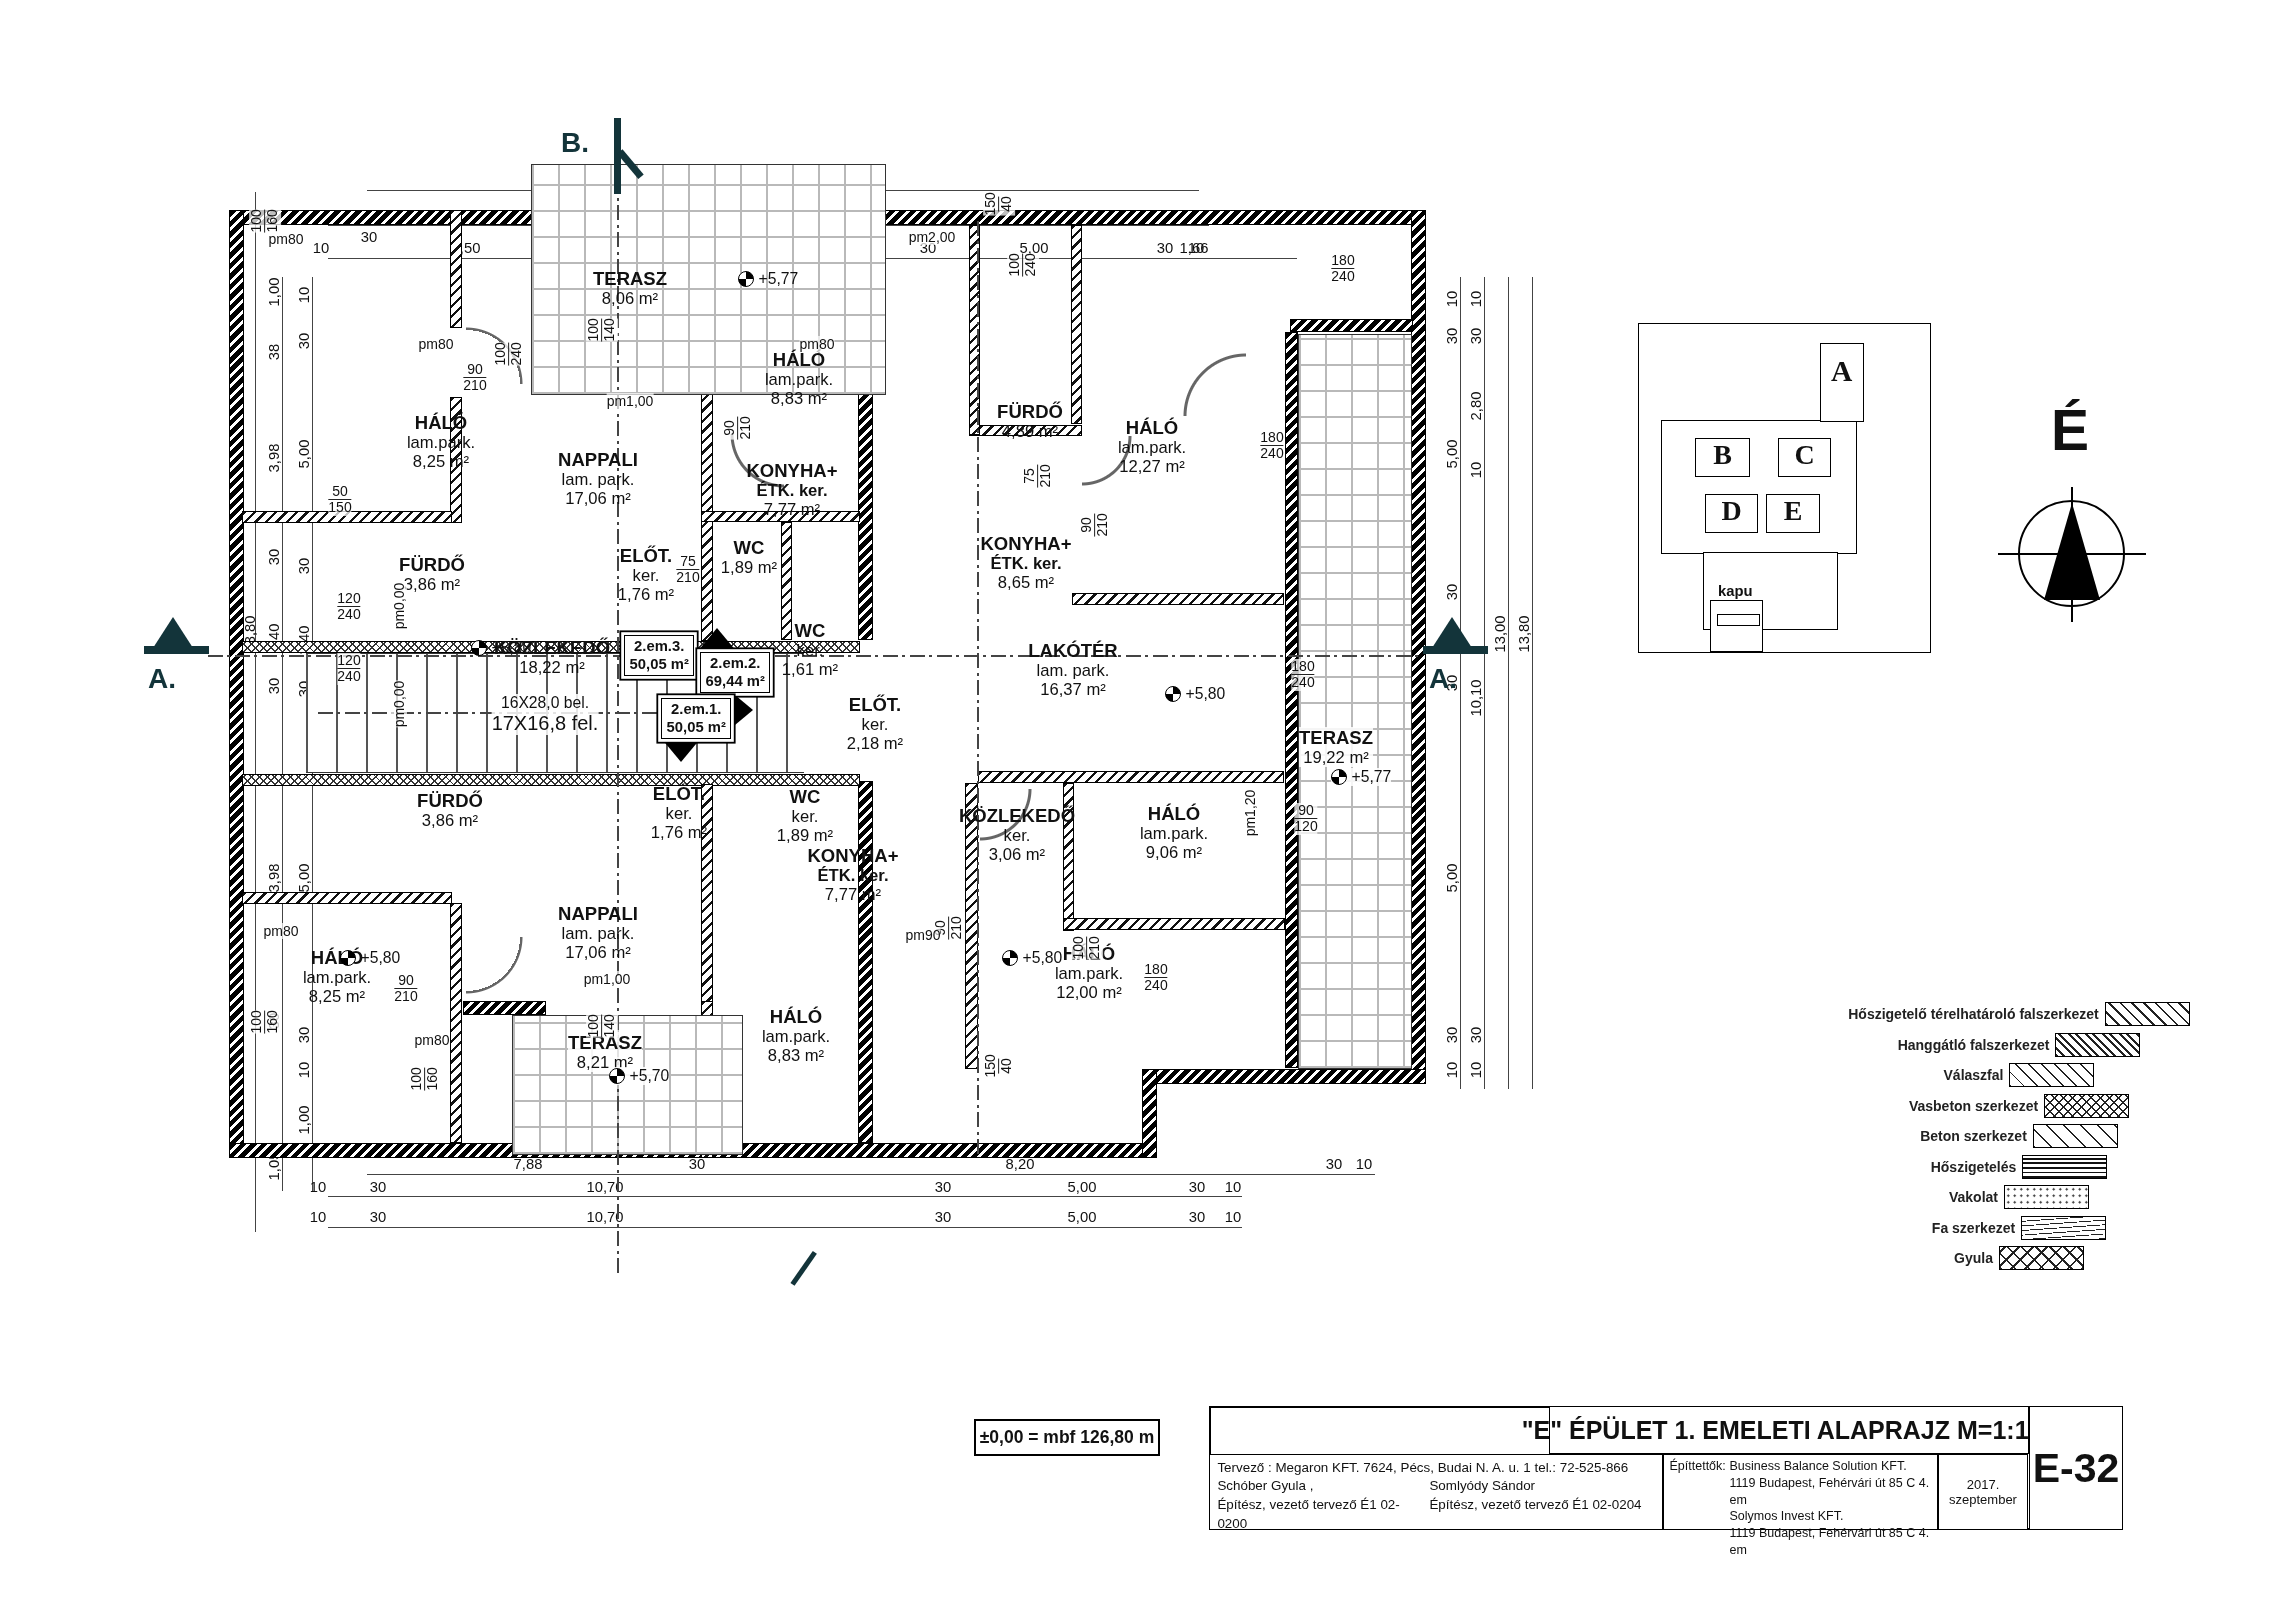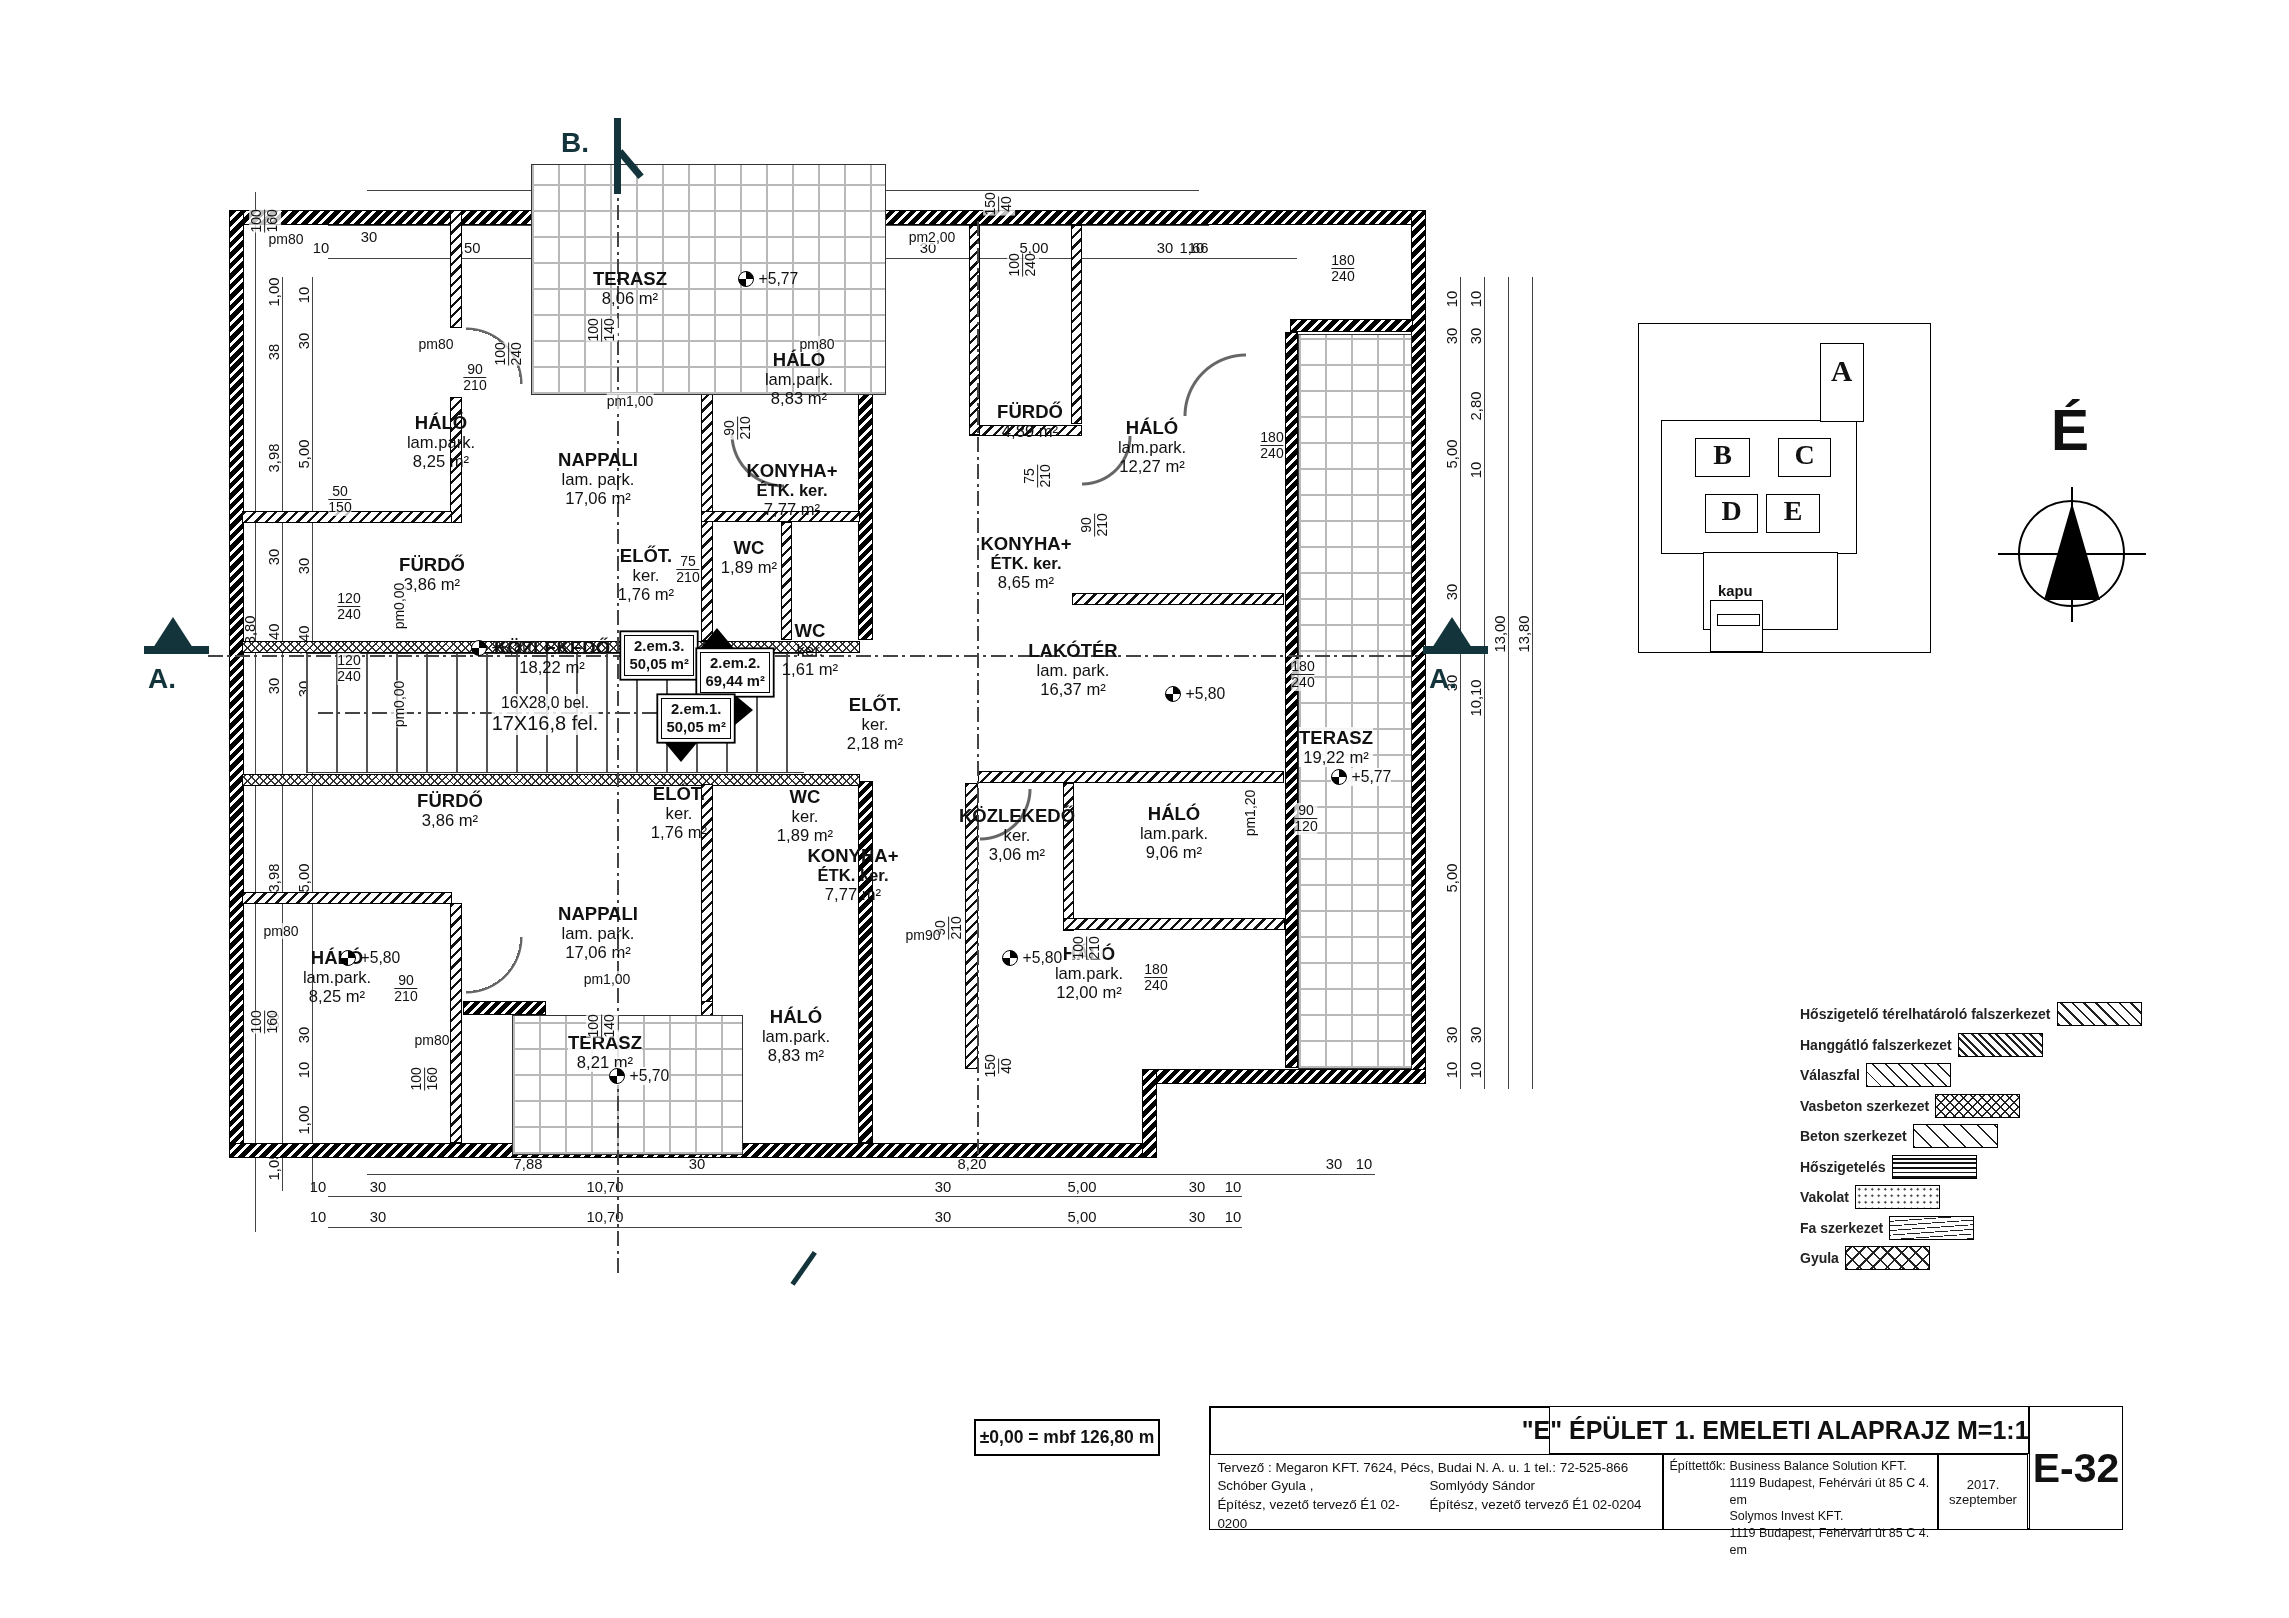--- a/index.html
+++ b/index.html
@@ -24,21 +24,21 @@
   .lvl{position:absolute;display:inline-flex;align-items:center;gap:4.6px;font-size:15.7px;white-space:nowrap;}
   .bm{width:14px;height:14px;border-radius:50%;border:0.9px solid #000;background:conic-gradient(#000 0 25%,#fff 25% 50%,#000 50% 75%,#fff 75%);display:inline-block;}
   .op{position:absolute;display:flex;flex-direction:column;align-items:center;font-size:14px;line-height:1.1;transform:translateX(-50%);background:rgba(255,255,255,.75);}
   .op .b{border-top:0.9px solid #222;}
   .opv{transform:translateX(-50%) rotate(-90deg);}
   .pm{position:absolute;font-size:14px;transform:translateX(-50%);white-space:nowrap;background:rgba(255,255,255,.7);}
   .pmv{transform:translateX(-50%) rotate(-90deg);}
   .tri{position:absolute;width:0;height:0;}
   .smark{position:absolute;font-weight:bold;font-size:28px;color:#13343a;}
   .arc{position:absolute;}
-  .lgrow{display:flex;align-items:center;justify-content:flex-start;gap:6px;height:24px;margin-bottom:6.5px;}
+  .lgrow{display:flex;align-items:center;justify-content:center;gap:6px;height:24px;margin-bottom:6.5px;}
   .lgl{font-size:14px;font-weight:bold;color:#222;white-space:nowrap;}
   .lgs{width:85px;height:24px;border:1.8px solid #000;box-sizing:border-box;flex:none;}
   .pat0{background:repeating-linear-gradient(45deg,#222 0 1.8px,#fff 1.8px 8.3px);}
   .pat1{background:repeating-linear-gradient(45deg,#222 0 1.8px,#fff 1.8px 4.6px,#222 4.6px 6.5px,#fff 6.5px 12px);}
   .pat2{background:repeating-linear-gradient(45deg,#222 0 1.4px,#fff 1.4px 9.2px);}
   .pat3{background:repeating-linear-gradient(45deg,#222 0 1.4px,transparent 1.4px 6.5px),repeating-linear-gradient(-45deg,#222 0 1.4px,#fff 1.4px 6.5px);}
   .pat4{background:repeating-linear-gradient(45deg,#222 0 0.9px,#fff 0.9px 12px);}
   .pat5{background:repeating-linear-gradient(0deg,#111 0 1.8px,#fff 1.8px 4.6px),repeating-linear-gradient(90deg,#111 0 1.8px,#fff 1.8px 4.6px);}
   .pat6{background-image:radial-gradient(#333 0.9px,transparent 1.3px);background-size:6.5px 6.5px;background-color:#fff;}
   .pat7{background:repeating-linear-gradient(-4deg,#222 0 0.9px,#fff 0.9px 4.6px);}
@@ -83,21 +83,21 @@
   <span class="d" style="left:583px;top:240px">10</span>
   <span class="d" style="left:852px;top:240px">8,10</span>
   <span class="d" style="left:928px;top:240px">30</span>
   <span class="d" style="left:1034px;top:240px">5,00</span>
   <span class="d" style="left:1165px;top:240px">30</span>
   <span class="d" style="left:1196px;top:240px">10</span>
   <span class="d" style="left:1194px;top:240px">1,66</span>
 
   <span class="d" style="left:528px;top:1156px">7,88</span>
   <span class="d" style="left:697px;top:1156px">30</span>
-  <span class="d" style="left:972px;top:1156px">8,20</span>
+  <span class="d" style="left:1020px;top:1156px">8,20</span>
   <span class="d" style="left:1334px;top:1156px">30</span>
   <span class="d" style="left:1364px;top:1156px">10</span>
   <span class="d" style="left:318px;top:1179px">10</span>
   <span class="d" style="left:378px;top:1179px">30</span>
   <span class="d" style="left:605px;top:1179px">10,70</span>
   <span class="d" style="left:943px;top:1179px">30</span>
   <span class="d" style="left:1082px;top:1179px">5,00</span>
   <span class="d" style="left:1197px;top:1179px">30</span>
   <span class="d" style="left:1233px;top:1179px">10</span>
   <span class="d" style="left:318px;top:1209px">10</span>

